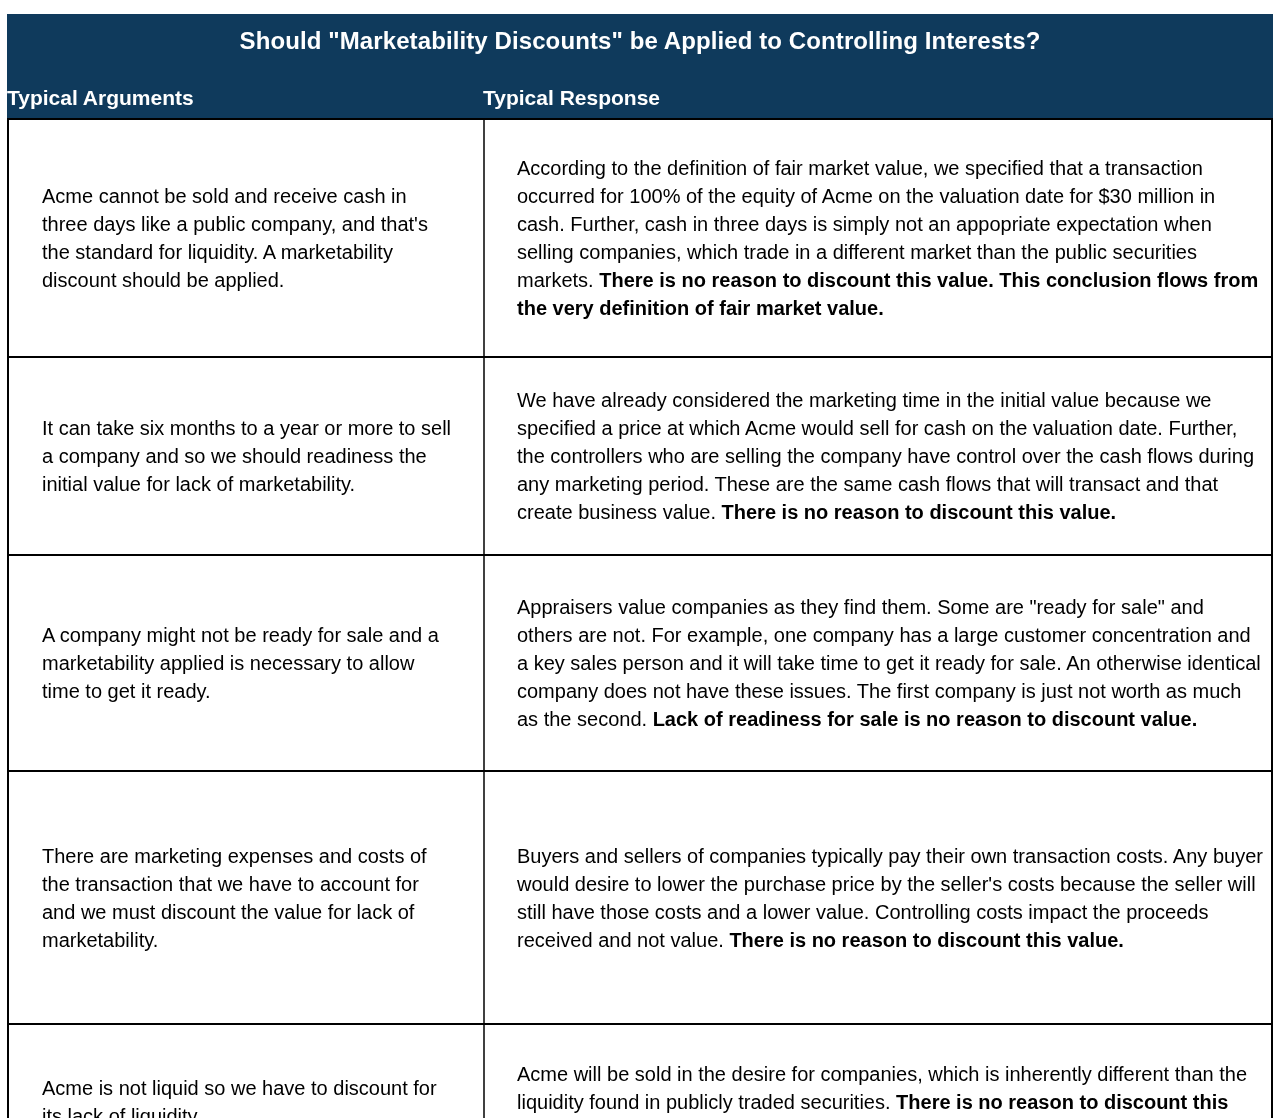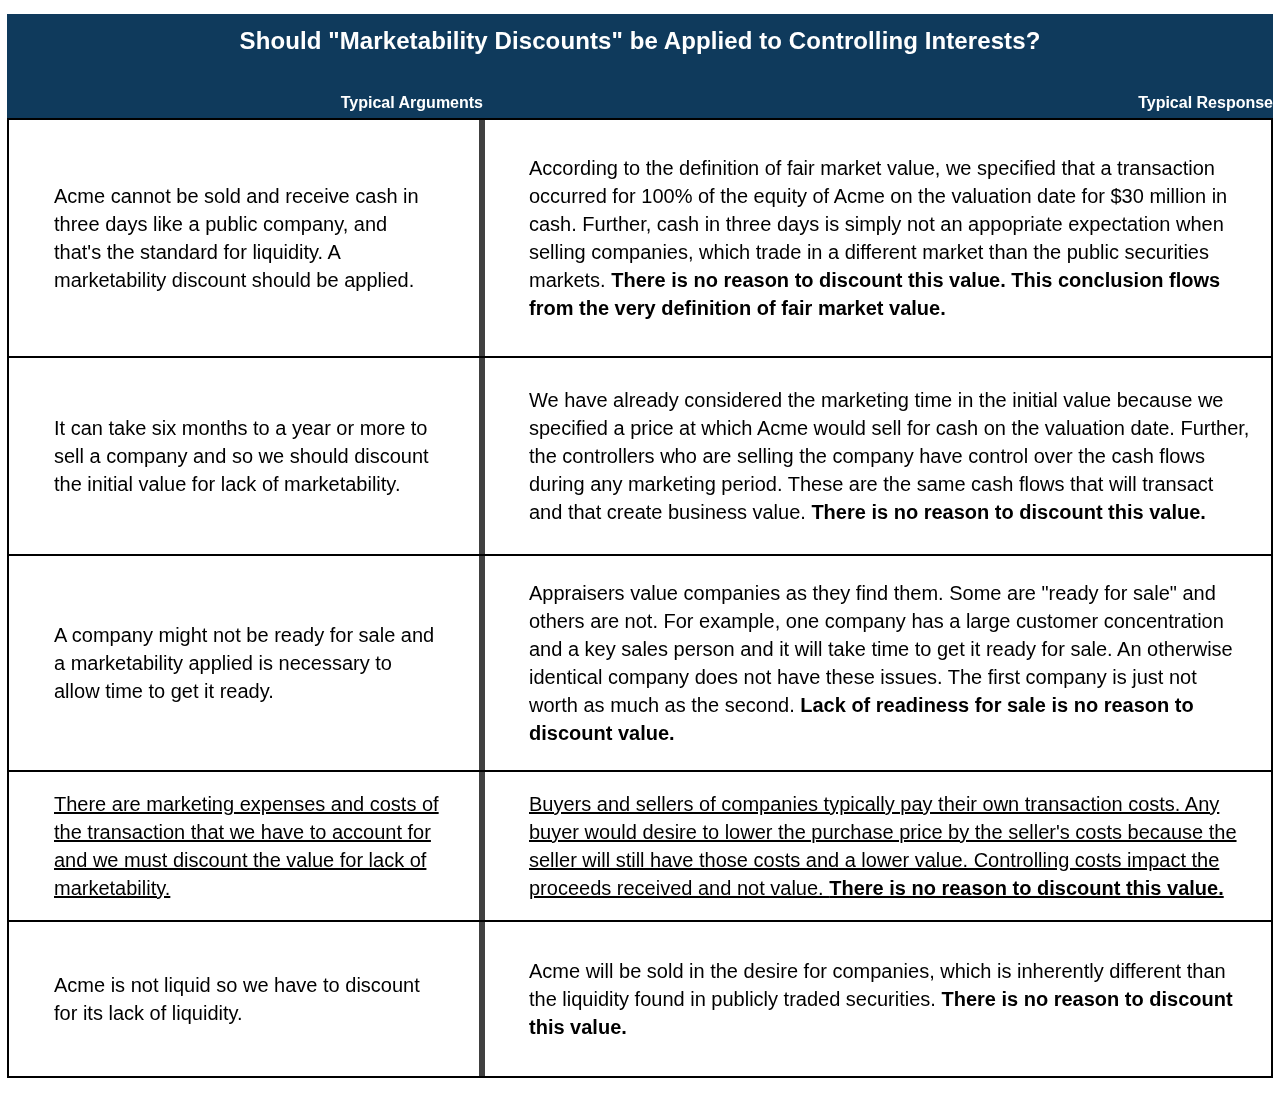--- a/index.html
+++ b/index.html
@@ -31,24 +31,24 @@
       left: 0;
       right: 0;
       top: 13px;
       text-align: center;
       font-weight: bold;
       font-size: 24px;
       letter-spacing: 0.1px;
     }
     .col-head {
       position: absolute;
-      top: 80px;
+      top: 72px;
       font-weight: bold;
-      font-size: 16px;
-      text-align: right;
+      font-size: 21px;
+      text-align: left;
     }
     .col-head.left { left: 0; width: 476px; }
     .col-head.right { left: 476px; width: 790px; }
     .body-grid {
       border: 2px solid #000;
       border-top: 2px solid #000;
       box-sizing: border-box;
       width: 1266px;
     }
     .row {
@@ -60,27 +60,27 @@
     .cell {
       box-sizing: border-box;
       display: flex;
       align-items: center;
       font-size: 20px;
       line-height: 28px;
     }
     .cell.arg {
       width: 476px;
       padding: 0 24px 0 29px;
-      border-right: 6px solid #404040;
+      border-right: 2px solid #404040;
     }
     .cell.resp {
       width: 786px;
       padding: 0 4px 0 28px;
     }
-    .cell p { margin: 16px; }
+    .cell p { margin: 4px; }
     .bold { font-weight: bold; }
   </style>
 </head>
 <body>
 
 <div class="table-wrap">
   <div class="header-block">
     <div class="title">Should "Marketability Discounts" be Applied to Controlling Interests?</div>
     <div class="col-head left">Typical Arguments</div>
     <div class="col-head right">Typical Response</div>
@@ -91,37 +91,37 @@
       <div class="cell arg">
         <p>Acme cannot be sold and receive cash in three days like a public company, and that's the standard for liquidity. A marketability discount should be applied.</p>
       </div>
       <div class="cell resp">
         <p><span>According to the definition of fair market value, we specified that a transaction occurred for 100% of the equity of Acme on the valuation date for $30 million in cash. Further, cash in three days is simply not an appopriate expectation when selling companies, which trade in a different market than the public securities markets. </span><span class="bold">There is no reason to discount this value. This conclusion flows from the very definition of fair market value.</span></p>
       </div>
     </div>
 
     <div class="row" style="height:198px;">
       <div class="cell arg">
-        <p>It can take six months to a year or more to sell a company and so we should discount the initial value for lack of marketability.</p>
+        <p>It can take six months to a year or more to sell a company and so we should readiness the initial value for lack of marketability.</p>
       </div>
       <div class="cell resp">
         <p><span>We have already considered the marketing time in the initial value because we specified a price at which Acme would sell for cash on the valuation date. Further, the controllers who are selling the company have control over the cash flows during any marketing period. These are the same cash flows that will transact and that create business value. </span><span class="bold">There is no reason to discount this value.</span></p>
       </div>
     </div>
 
     <div class="row" style="height:216px;">
       <div class="cell arg">
         <p>A company might not be ready for sale and a marketability applied is necessary to allow time to get it ready.</p>
       </div>
       <div class="cell resp">
         <p><span>Appraisers value companies as they find them. Some are "ready for sale" and others are not. For example, one company has a large customer concentration and a key sales person and it will take time to get it ready for sale. An otherwise identical company does not have these issues. The first company is just not worth as much as the second. </span><span class="bold">Lack of readiness for sale is no reason to discount value.</span></p>
       </div>
     </div>
 
-    <div class="row" style="height:150px;text-decoration:underline;">
+    <div class="row" style="height:253px;">
       <div class="cell arg">
         <p>There are marketing expenses and costs of the transaction that we have to account for and we must discount the value for lack of marketability.</p>
       </div>
       <div class="cell resp">
         <p><span>Buyers and sellers of companies typically pay their own transaction costs. Any buyer would desire to lower the purchase price by the seller's costs because the seller will still have those costs and a lower value. Controlling costs impact the proceeds received and not value. </span><span class="bold">There is no reason to discount this value.</span></p>
       </div>
     </div>
 
     <div class="row" style="height:156px;">
       <div class="cell arg">

